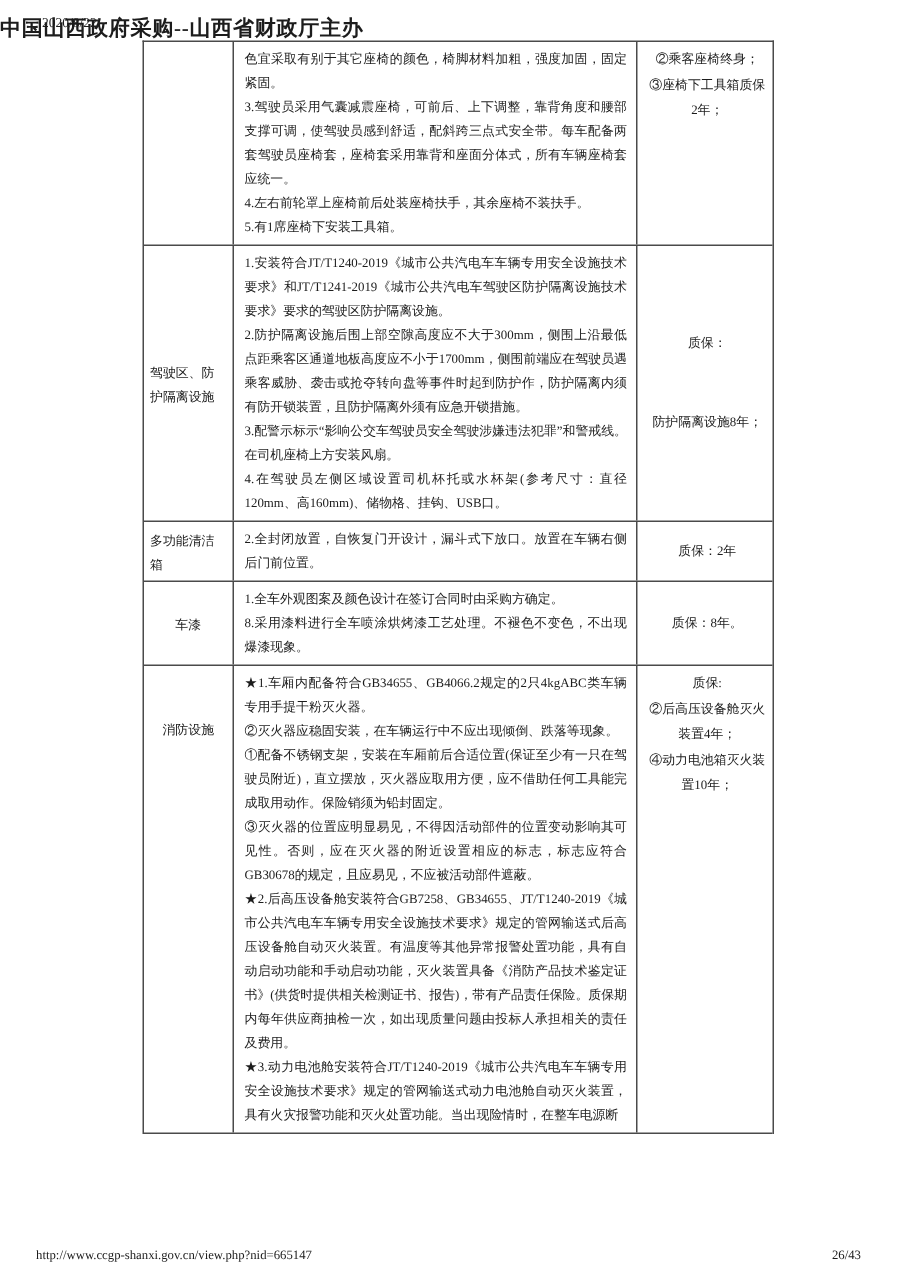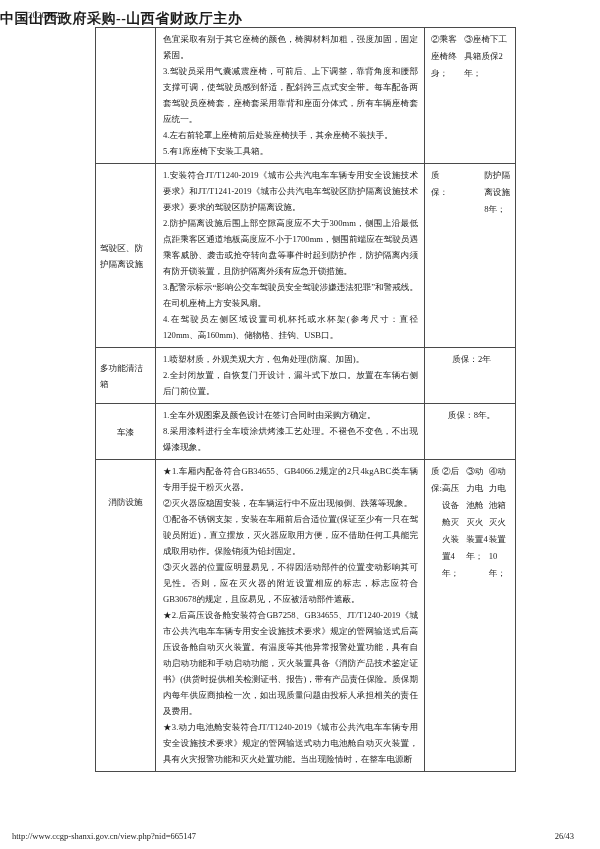--- a/index.html
+++ b/index.html
@@ -24,29 +24,29 @@
   .cell-label{
     width:60px;min-width:60px;border-right:1px solid #4a4a4a;
     display:flex;align-items:center;padding:3px 4px;justify-content:center;
   }
   .cell-content{
     width:269px;min-width:269px;border-right:1px solid #4a4a4a;
     padding:3px 6px 4px 7px;text-align:justify;
   }
   .cell-warranty{
     width:92px;min-width:92px;padding:3px 5px 4px 6px;
-    display:flex;flex-direction:row;justify-content:flex-start;
+    display:flex;flex-direction:column;justify-content:flex-start;text-align:center;
   }
   .row.v-center .cell-warranty{justify-content:center;gap:36px;}
   .row.label-top .cell-label{align-items:flex-start;padding-top:34px;}
   p{margin:0;}
   .cell-warranty p{line-height:17px;}
   
   .page-footer{position:absolute;left:0;top:831px;width:600px;font-size:8.5px;}
-  .footer-url{position:absolute;left:12px;top:0;}
+  .footer-url{position:absolute;left:24px;top:0;}
   .footer-page{position:absolute;right:26px;top:0;}
 </style>
 </head>
 <body>
 
 <div class="page-header">
   <span class="header-date">2020/8/22</span>
   <span class="header-title">中国山西政府采购--山西省财政厅主办</span>
 </div>
 
@@ -79,21 +79,20 @@
       <div class="cell cell-warranty">
         <p>质保：</p>
         <p>防护隔离设施8年；</p>
       </div>
     </div>
     <div class="row v-center">
       <div class="cell cell-label">
         <p>多功能清洁箱</p>
       </div>
       <div class="cell cell-content">
-        <p>1.喷塑材质，外观美观大方，包角处理(防腐、加固)。</p>
         <p>2.全封闭放置，自恢复门开设计，漏斗式下放口。放置在车辆右侧后门前位置。</p>
       </div>
       <div class="cell cell-warranty">
         <p>质保：2年</p>
       </div>
     </div>
     <div class="row v-center">
       <div class="cell cell-label">
         <p>车漆</p>
       </div>
@@ -113,21 +112,20 @@
         <p>★1.车厢内配备符合GB34655、GB4066.2规定的2只4kgABC类车辆专用手提干粉灭火器。</p>
         <p>②灭火器应稳固安装，在车辆运行中不应出现倾倒、跌落等现象。</p>
         <p>①配备不锈钢支架，安装在车厢前后合适位置(保证至少有一只在驾驶员附近)，直立摆放，灭火器应取用方便，应不借助任何工具能完成取用动作。保险销须为铅封固定。</p>
         <p>③灭火器的位置应明显易见，不得因活动部件的位置变动影响其可见性。否则，应在灭火器的附近设置相应的标志，标志应符合GB30678的规定，且应易见，不应被活动部件遮蔽。</p>
         <p>★2.后高压设备舱安装符合GB7258、GB34655、JT/T1240-2019《城市公共汽电车车辆专用安全设施技术要求》规定的管网输送式后高压设备舱自动灭火装置。有温度等其他异常报警处置功能，具有自动启动功能和手动启动功能，灭火装置具备《消防产品技术鉴定证书》(供货时提供相关检测证书、报告)，带有产品责任保险。质保期内每年供应商抽检一次，如出现质量问题由投标人承担相关的责任及费用。</p>
         <p>★3.动力电池舱安装符合JT/T1240-2019《城市公共汽电车车辆专用安全设施技术要求》规定的管网输送式动力电池舱自动灭火装置，具有火灾报警功能和灭火处置功能。当出现险情时，在整车电源断</p>
       </div>
       <div class="cell cell-warranty">
         <p>质保:</p>
         <p>②后高压设备舱灭火装置4年；</p>
-        <p>③动力电池舱灭火装置4年；</p>
         <p>④动力电池箱灭火装置10年；</p>
       </div>
     </div>
   </div>
 
 <div class="page-footer">
   <span class="footer-url">http://www.ccgp-shanxi.gov.cn/view.php?nid=665147</span>
   <span class="footer-page">26/43</span>
 </div>
 

